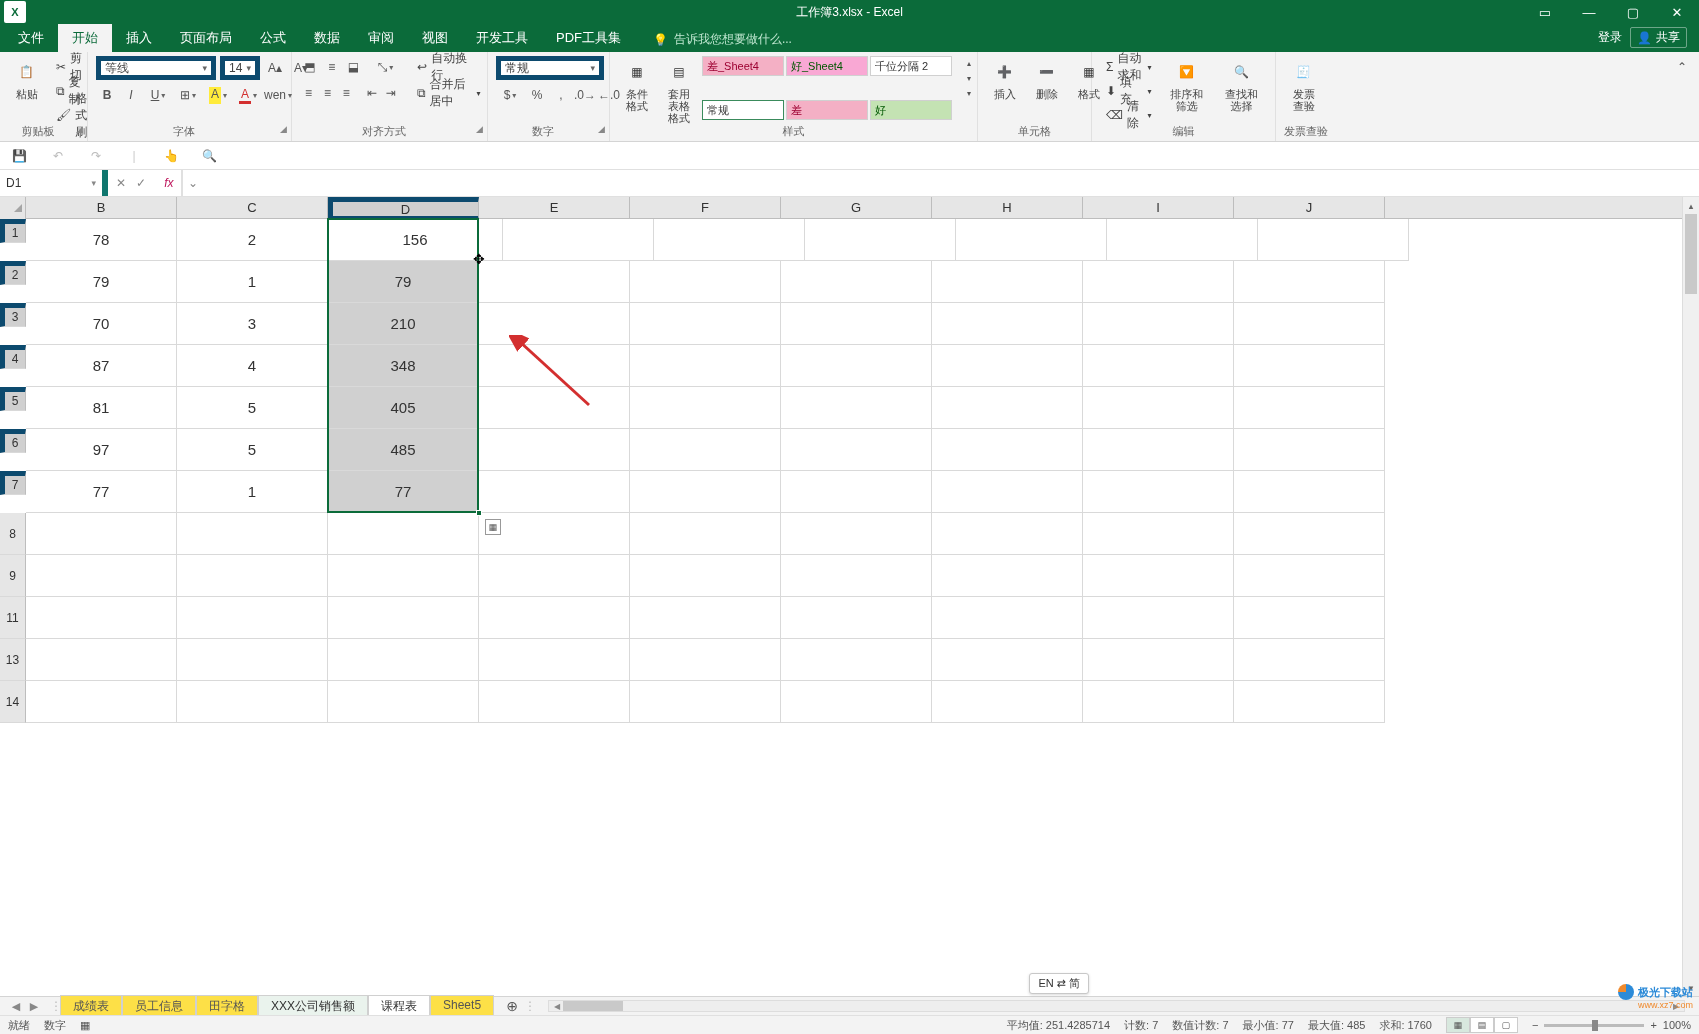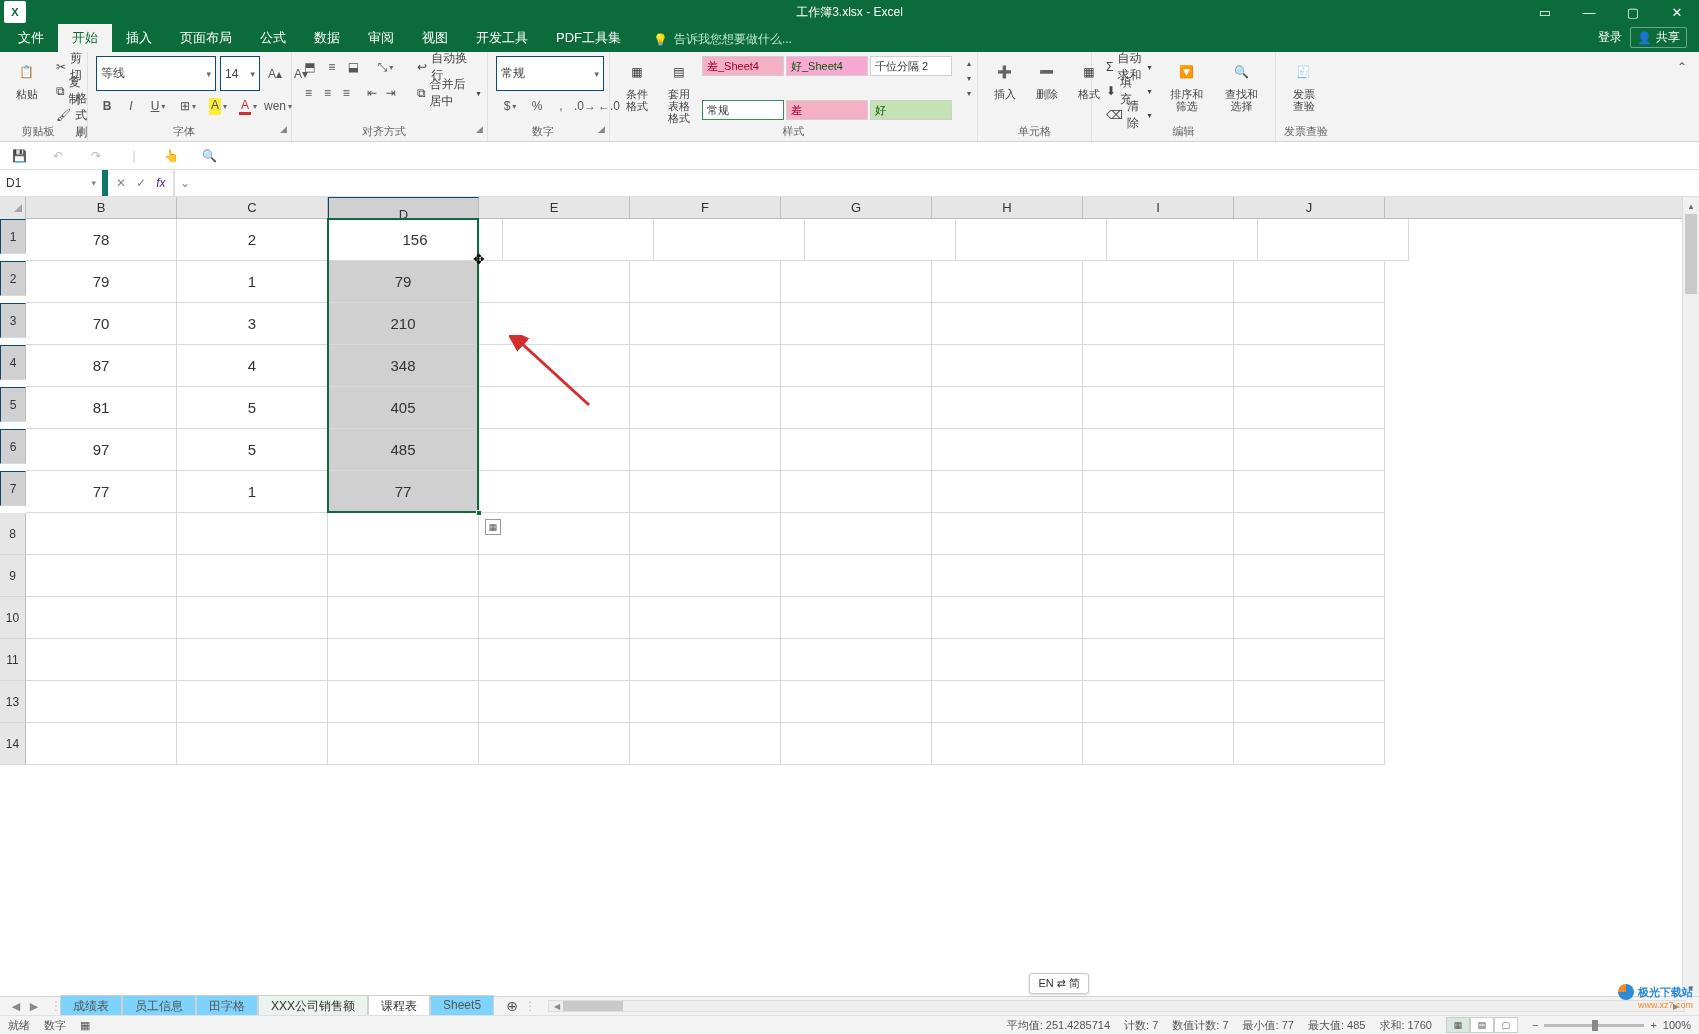--- a/index.html
+++ b/index.html
@@ -26,42 +26,42 @@
   .ribbon { height: 90px; background: #f3f3f3; border-bottom: 1px solid #d4d4d4; display: flex; }
   .rgroup { border-right: 1px solid #e0e0e0; padding: 4px 8px 0 8px; display: flex; flex-direction: column; position: relative; }
   .rgroup .glabel { text-align: center; font-size: 11px; color: #666; position: absolute; bottom: 2px; left: 0; right: 0; }
   .rgroup .glabel .dlg { float: right; margin-right: 4px; color: #888; font-size: 9px; }
   .rgroup .body { flex: 1; display: flex; gap: 4px; align-items: flex-start; }
   .btncol { display: flex; flex-direction: column; gap: 2px; }
   .smbtn { height: 22px; padding: 0 6px; display: flex; align-items: center; gap: 4px; font-size: 12px; color: #444; cursor: pointer; border-radius: 2px; }
   .bigbtn { display: flex; flex-direction: column; align-items: center; justify-content: flex-start; padding: 2px 6px 0 6px; gap: 2px; cursor: pointer; border-radius: 2px; min-width: 38px; }
   .bigbtn .ic { width: 28px; height: 28px; display: flex; align-items: center; justify-content: center; }
   .bigbtn .lbl { font-size: 11px; text-align: center; line-height: 12px; color: #444; }
-  .sel { height: 35px; border: 1px solid #0c4a6e; background: #fff; display: flex; align-items: center; padding: 0 4px; font-size: 12px; color: #444; }
+  .sel { height: 24px; border: 5px solid #0c4a6e; background: #fff; display: flex; align-items: center; padding: 0 4px; font-size: 12px; color: #444; }
   .sel .caret { margin-left: auto; font-size: 9px; color: #666; }
   .iconbtn { width: 22px; height: 22px; display: flex; align-items: center; justify-content: center; cursor: pointer; border-radius: 2px; color: #555; }
   .iconbtn.dd { width: 28px; }
   .iconbtn .ddcaret { font-size: 8px; margin-left: 2px; color: #666; }
 
   
   .stylegal { display: flex; flex-direction: column; gap: 2px; }
   .stylegal .row { display: flex; gap: 2px; }
   .stylecell { width: 82px; height: 20px; border: 1px solid #d0d0d0; font-size: 11px; padding: 1px 4px; display: flex; align-items: center; }
 
   
   .qat { height: 28px; background: #fff; border-bottom: 1px solid #e0e0e0; display: flex; align-items: center; padding: 0 10px; gap: 18px; }
   .qat .qb { width: 20px; height: 20px; display: flex; align-items: center; justify-content: center; color: #555; cursor: pointer; }
 
   
   .fbar { height: 27px; border-bottom: 1px solid #e0e0e0; display: flex; align-items: stretch; background: #fff; }
   .fbar .namebox { width: 108px; border-right: 6px solid #0f766e; display: flex; align-items: center; padding: 0 6px; position: relative; }
   .fbar .namebox .caret { margin-left: auto; font-size: 9px; color: #888; }
   .fbar .fxicons { display: flex; align-items: center; padding: 0 8px; gap: 10px; border-right: 1px solid #e0e0e0; }
   .fbar .fxicons span { color: #888; }
-  .fbar .fxicons .fx { font-style: italic; color: #4c1d95; }
+  .fbar .fxicons .fx { font-style: italic; color: #be185d; margin-left: 8px; }
   .fbar .formula { flex: 1; padding: 0 8px; display: flex; align-items: center; font-size: 13px; color: #333; }
   .fbar .expand { width: 20px; border-left: 1px solid #e0e0e0; display: flex; align-items: center; justify-content: center; color: #888; }
 
   
   .gridwrap { position: absolute; top: 197px; bottom: 38px; left: 0; right: 0; background: #fff; }
   .colheads { height: 22px; display: flex; background: #e6e6e6; border-bottom: 1px solid #bdbdbd; }
   .corner { width: 26px; height: 22px; background: #e6e6e6; border-right: 1px solid #bdbdbd; display: flex; align-items: center; justify-content: flex-end; padding-right: 3px; }
   .corner .tri { width: 0; height: 0; border-right: 8px solid #a5a5a5; border-top: 8px solid transparent; }
   .ch { border-right: 1px solid #bdbdbd; display: flex; align-items: center; justify-content: center; font-size: 13px; color: #333; background: #e6e6e6; }
   .ch.sel { background: #d0d0d0; }
@@ -77,21 +77,21 @@
   .selborder { position: absolute; border: 2px solid #0b6b3a; pointer-events: none; }
   .selhandle { position: absolute; width: 6px; height: 6px; background: #0b6b3a; border: 1px solid #fff; }
 
   
   .sheettabs { position: absolute; bottom: 19px; left: 0; right: 0; height: 19px; background: #f3f3f3; border-top: 1px solid #d4d4d4; display: flex; align-items: center; }
   .sheettabs .navbtns { display: flex; gap: 2px; padding: 0 8px; }
   .sheettabs .navbtns .nb { width: 16px; text-align: center; color: #888; cursor: pointer; font-size: 11px; }
   .sheettabs .sep { width: 10px; color: #bbb; text-align: center; }
   .sheettabs .tab { padding: 2px 12px; border: 1px solid #d0d0d0; border-bottom: none; background: #fff; font-size: 12px; cursor: pointer; margin-top: 1px; }
   .sheettabs .tab.active { background: #fff; border-bottom: 2px solid #0b6b3a; font-weight: 500; }
-  .sheettabs .tab.unsel { background: #7dd3fc; color: #555; }
+  .sheettabs .tab.unsel { background: #fde047; color: #555; }
   .sheettabs .add { width: 24px; text-align: center; color: #555; cursor: pointer; font-size: 14px; margin-left: 6px; }
   .sheettabs .hscroll { flex: 1; margin: 0 14px; height: 12px; background: #eee; border: 1px solid #ddd; position: relative; }
   .sheettabs .hscroll .thumb { position: absolute; left: 0; top: 0; bottom: 0; width: 60px; background: #c9c9c9; }
 
   
   .statusbar { position: absolute; bottom: 0; left: 0; right: 0; height: 19px; background: #f3f3f3; border-top: 1px solid #e0e0e0; display: flex; align-items: center; padding: 0 8px; font-size: 11px; color: #555; gap: 14px; }
   .statusbar .spacer { flex: 1; }
   .statusbar .viewbtns { display: flex; gap: 0; }
   .statusbar .vb { width: 24px; height: 16px; border: 1px solid #ccc; background: #fff; display: flex; align-items: center; justify-content: center; font-size: 9px; }
   .statusbar .vb.active { background: #d8e8de; }
@@ -498,32 +498,20 @@
         <div class="cell" style="width: 151px;"></div>
         <div class="cell" style="width: 151px;"></div>
         <div class="cell" style="width: 151px;"></div>
         <div class="cell" style="width: 151px;"></div>
         <div class="cell" style="width: 151px;"></div>
         <div class="cell" style="width: 151px;"></div>
         <div class="cell" style="width: 151px;"></div>
       </div>
       <div class="row" style="height: 42px;">
         <div class="rh">9</div>
-        <div class="cell" style="width: 151px;"></div>
-        <div class="cell" style="width: 151px;"></div>
-        <div class="cell" style="width: 151px;"></div>
-        <div class="cell" style="width: 151px;"></div>
-        <div class="cell" style="width: 151px;"></div>
-        <div class="cell" style="width: 151px;"></div>
-        <div class="cell" style="width: 151px;"></div>
-        <div class="cell" style="width: 151px;"></div>
-        <div class="cell" style="width: 151px;"></div>
-      </div>
-      <div class="row" style="height: 42px;">
-        <div class="rh">10</div>
         <div class="cell" style="width: 151px;"></div>
         <div class="cell" style="width: 151px;"></div>
         <div class="cell" style="width: 151px;"></div>
         <div class="cell" style="width: 151px;"></div>
         <div class="cell" style="width: 151px;"></div>
         <div class="cell" style="width: 151px;"></div>
         <div class="cell" style="width: 151px;"></div>
         <div class="cell" style="width: 151px;"></div>
         <div class="cell" style="width: 151px;"></div>
       </div>

